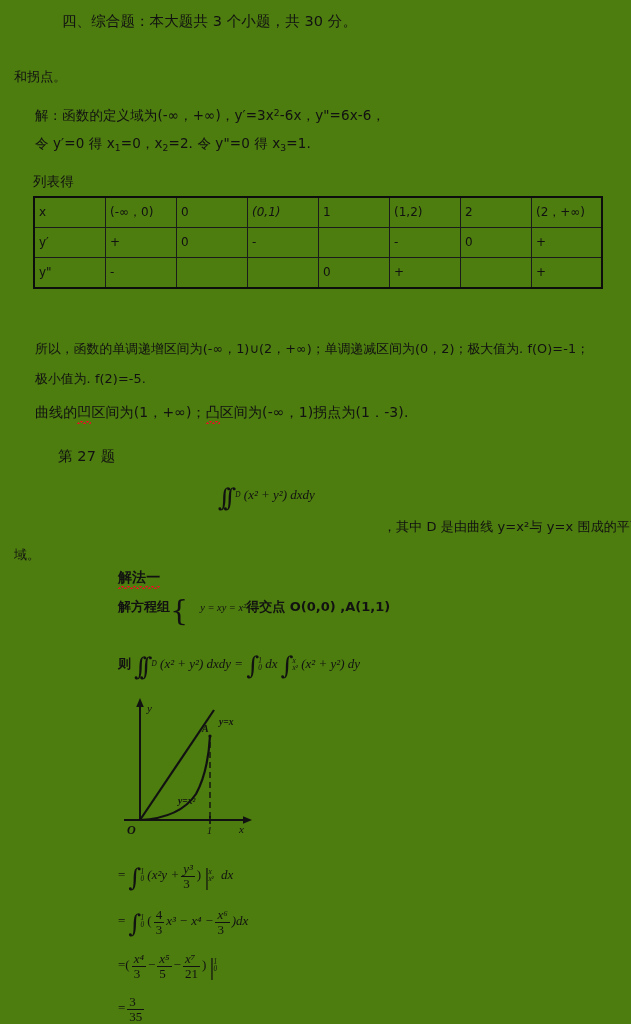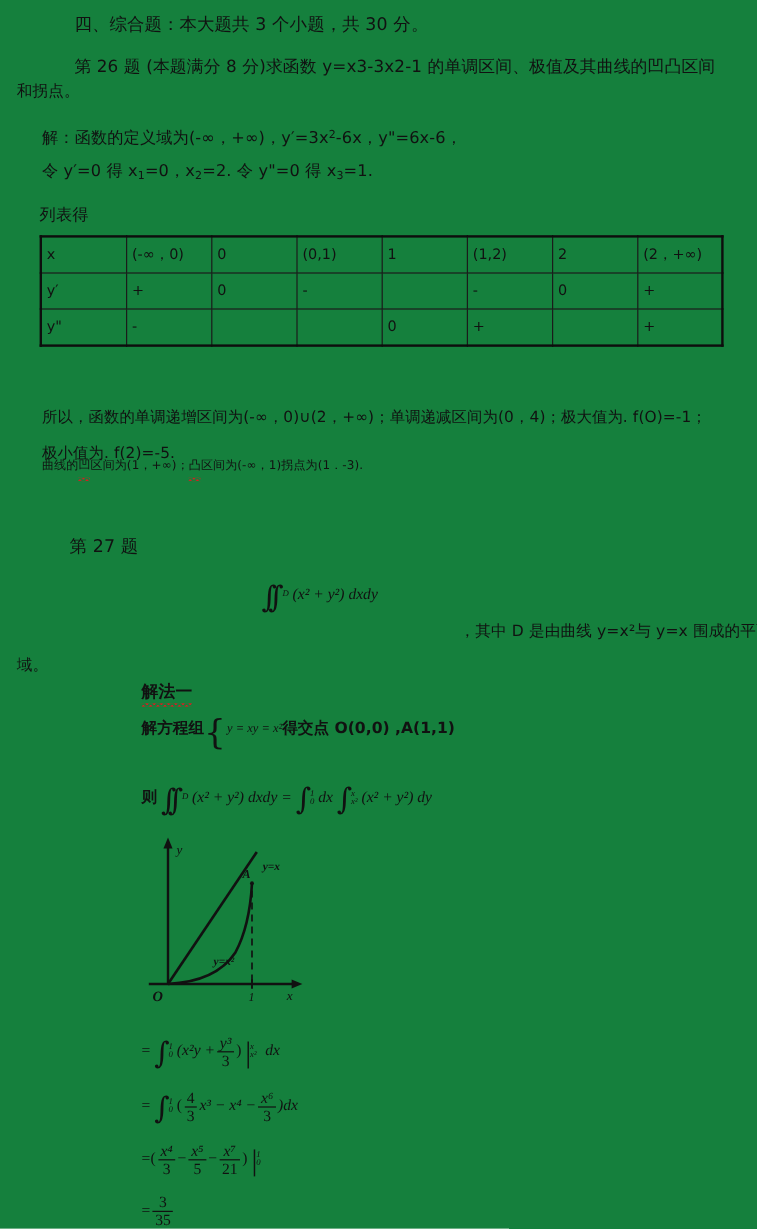--- a/index.html
+++ b/index.html
@@ -12,21 +12,21 @@
     height: 1024px;
     position: relative;
     font-family: "Liberation Serif", "DejaVu Serif", serif;
     color: #111111;
     overflow: hidden;
   }
   .page {
     position: relative;
     width: 631px;
     height: 1024px;
-    background: #15803d;
+    background: #4d7c0f;
   }
 
   
   .ln {
     position: absolute;
     font-family: "DejaVu Sans", "Liberation Sans", sans-serif;
     font-size: 13.5px;
     line-height: 18px;
     color: #111;
     white-space: nowrap;
@@ -84,21 +84,21 @@
   .math {
     position: absolute;
     font-family: "Liberation Serif", "DejaVu Serif", serif;
     color: #111;
     white-space: nowrap;
   }
   .mi { font-style: italic; }
   .frac {
     display: inline-block;
     vertical-align: middle;
-    text-align: center;
+    text-align: left;
     line-height: 1.05;
     margin: 0 2px;
   }
   .frac .num { display: block; border-bottom: 1.2px solid #111; padding: 0 2px; }
   .frac .den { display: block; padding: 0 2px; }
   .bigint {
     font-size: 1.9em;
     line-height: 0.55;
     vertical-align: -0.26em;
     display: inline-block;
@@ -139,61 +139,60 @@
     vertical-align: -0.30em;
     font-family: "DejaVu Serif", serif;
   }
   .sys {
     display: inline-block;
     font-size: 0.80em;
     font-style: italic;
     vertical-align: middle;
     line-height: 1.12;
     text-align: left;
-    margin-left: 1px;
+    margin-left: 12px;
   }
 
   
   .graphbox {
     position: absolute;
     left: 118px;
     top: 690px;
     width: 235px;
     height: 150px;
   }
   .graphbox svg { display: block; }
 </style>
 </head>
 <body>
 
 <div class="page">
 
   <div class="ln" style="left:62px; top:12px; font-size:14.5px;">四、综合题：本大题共 3 个小题，共 30 分。</div>
 
-  <div class="ln" style="left:62px; top:47px; font-size:14px;">第 26 题 (本题满分 8 分)求函数 y=x3-3x2-1 的单调区间、极值及其曲线的凹凸区间</div>
   <div class="ln" style="left:14px; top:68px; font-size:13px;">和拐点。</div>
 
   <div class="ln" style="left:35px; top:104px;">
     <span>解：函数的定义域为(-∞，+∞)，y′=3x</span><sup>2</sup><span>-6x，y"=6x-6，</span>
   </div>
 
   <div class="ln" style="left:35px; top:134px;">
     <span>令 y′=0 得 x</span><sub>1</sub><span>=0，x</span><sub>2</sub><span>=2.  令 y"=0 得 x</span><sub>3</sub><span>=1.</span>
   </div>
 
-  <div class="ln" style="left:33px; top:172px;font-family:Liberation Mono, monospace;">列表得</div>
+  <div class="ln" style="left:33px; top:172px;">列表得</div>
 
   <div class="tblwrap">
     <table class="signtable">
       <tbody>
         <tr>
           <td style="width:66px;">x</td>
           <td style="width:66px;">(-∞，0)</td>
           <td style="width:66px;">0</td>
-          <td style="width:66px;">(0,1)</td>
+          <td style="width:66px;font-style:italic;">(0,1)</td>
           <td style="width:66px;">1</td>
           <td style="width:66px;">(1,2)</td>
           <td style="width:66px;">2</td>
           <td style="width:65px;">(2，+∞)</td>
         </tr>
         <tr>
           <td>y′</td>
           <td>+</td>
           <td>0</td>
           <td>-</td>
@@ -209,23 +208,23 @@
           <td></td>
           <td>0</td>
           <td>+</td>
           <td></td>
           <td>+</td>
         </tr>
       </tbody>
     </table>
   </div>
 
-  <div class="ln" style="left:35px; top:340px; font-size:12.8px;">所以，函数的单调递增区间为(-∞，0)∪(2，+∞)；单调递减区间为(0，4)；极大值为. f(O)=-1；</div>
+  <div class="ln" style="left:35px; top:340px; font-size:12.8px;">所以，函数的单调递增区间为(-∞，1)∪(2，+∞)；单调递减区间为(0，2)；极大值为. f(O)=-1；</div>
   <div class="ln" style="left:35px; top:370px; font-size:12.8px;">极小值为.  f(2)=-5.</div>
-  <div class="ln" style="left:35px; top:380px; font-size:10px;">
+  <div class="ln" style="left:35px; top:403px; font-size:14px;">
     <span>曲线的</span><span class="sq">凹</span><span>区间为(1，+∞)；</span><span class="sq">凸</span><span>区间为(-∞，1)拐点为(1．-3).</span>
   </div>
 
   <div class="ln" style="left:58px; top:447px; font-size:14.5px;">第 27 题</div>
 
 
   <div class="math" style="left:218px; top:487px; font-size:13px;">
     <span class="dblint">∫∫</span><span class="lim"><span class="dn">D</span></span>
     <span class="mi">(x² + y²) dxdy</span>
   </div>

